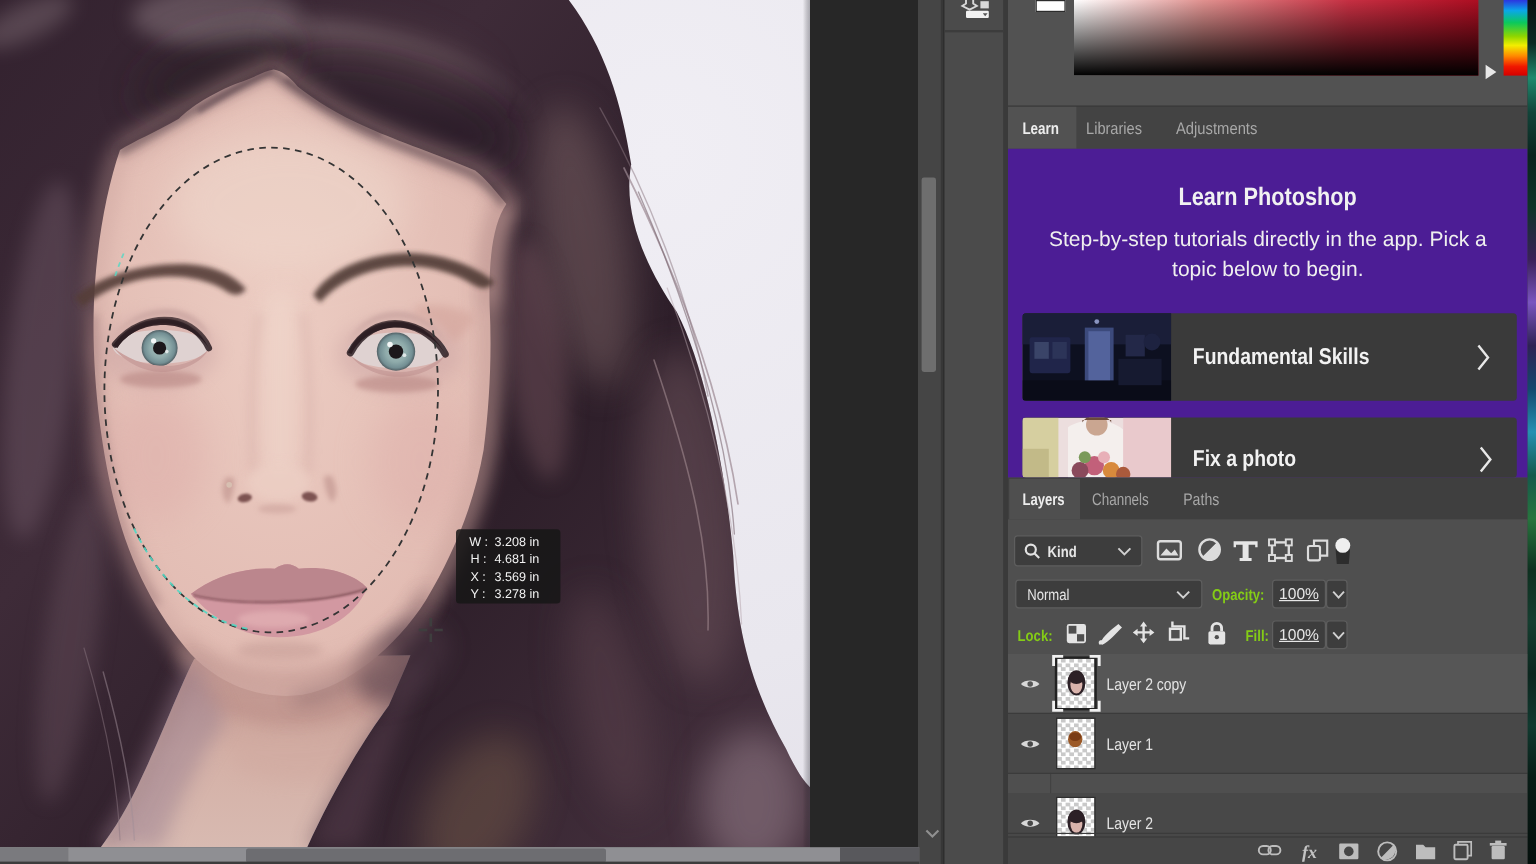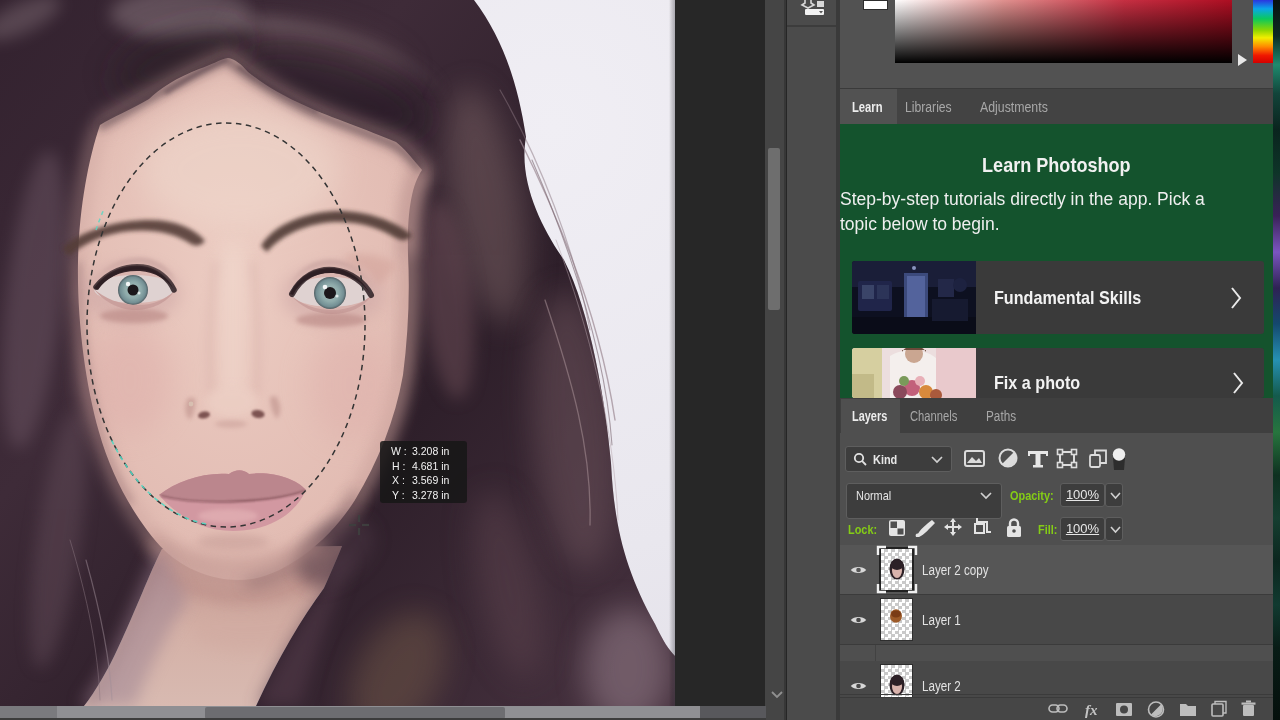--- a/index.html
+++ b/index.html
@@ -28,23 +28,23 @@
     background: linear-gradient(to bottom, rgba(0,0,0,0) 0%, #000 100%),
                 linear-gradient(to right, #ffffff 0%, #e0918f 32%, #c62f42 68%, #ad0e22 100%); }
   #hue { left:1253px; top:0; width:20px; height:63px;
     background: linear-gradient(to bottom, #2b35e0 0%, #0aa7e8 14%, #0bc95c 30%, #8fd600 48%, #f2ee00 60%, #ff8a00 74%, #f01800 88%, #d40000 100%); }
   #huearrow { left:1238px; top:54px; width:0; height:0; border-top:6px solid transparent; border-bottom:6px solid transparent; border-left:9px solid #e8e8e8; }
   
   #ltabbar { left:840px; top:88px; width:433px; height:36px; background:#434343; border-top:1px solid #3a3a3a; }
   .tab { position:absolute; font-size:14px; color:#a8a8a8; }
   #ltab-active { left:840px; top:89px; width:57px; height:35px; background:#525252; }
   
-  #learn { left:840px; top:124px; width:433px; height:274px; background:#14532d; color:#f1f1f1; }
+  #learn { left:840px; top:124px; width:433px; height:274px; background:#4c1d95; color:#f1f1f1; }
   #learn h1 { font-size:21px; font-weight:bold; text-align:center; margin-top:29px; letter-spacing:0px; }
-  #learn p { font-size:17.5px; margin-top:10px; line-height:25px; color:#efefef; }
+  #learn p { font-size:17.5px; text-align:center; margin-top:10px; line-height:25px; color:#efefef; }
   .card { position:absolute; left:12px; width:412px; height:73px; background:#3a3a3a; border-radius:3px; overflow:hidden; }
   .card .title { position:absolute; left:142px; top:0; height:100%; display:flex; align-items:center; font-size:19px; font-weight:bold; color:#f2f2f2; }
   .card .chev { position:absolute; right:22px; top:50%; transform:translateY(-50%); }
   .thumb1 { position:absolute; left:0; top:0; width:124px; height:73px; }
   
   #ytabbar { left:840px; top:398px; width:433px; height:35px; background:#3f3f3f; }
   #ytab-active { left:841px; top:399px; width:59px; height:34px; background:#4f4f4f; }
   
   #layers { left:840px; top:433px; width:433px; height:287px; background:#4f4f4f; }
   .ctlbox { position:absolute; background:#3d3d3d; border:1px solid #5e5e5e; border-radius:3px; color:#e6e6e6; font-size:13px;text-decoration:underline; }
@@ -383,21 +383,21 @@
       <rect x="95.5" y="17.5" width="5" height="5" fill="#4f4f4f" stroke="#dcdcdc" stroke-width="1.6"></rect>
       <rect x="109.5" y="17.5" width="5" height="5" fill="#4f4f4f" stroke="#dcdcdc" stroke-width="1.6"></rect>
 
       <rect x="128" y="10" width="10" height="12" rx="1.5" fill="none" stroke="#dcdcdc" stroke-width="1.8"></rect>
       <path d="M133,10 L133,5.5 L144,5.5 L144,18 L138,18" fill="none" stroke="#dcdcdc" stroke-width="1.8"></path>
 
       <path d="M151,13 L163,13 L162,25 L152,25 Z" fill="#2d2d2d"></path>
       <circle cx="157" cy="9.5" r="6.2" fill="#efefef"></circle>
     </svg>
 
-    <div class="ctlbox" style="left:6px;top:50px;width:156px;height:36px;">
+    <div class="ctlbox" style="left:6px;top:50px;width:156px;height:24px;">
       <span style="position:absolute;left:9px;top:4px;"><span class="nx">Normal</span></span>
       <svg width="12" height="8" style="position:absolute;right:9px;top:8px;">
           <path d="M1,1 L6,6 L11,1" stroke="#d0d0d0" stroke-width="1.7" fill="none"></path>
         </svg>
     </div>
     <span class="lbl" style="left:170px;top:55px;"><span class="nx">Opacity:</span></span>
     <div class="ctlbox" style="left:220px;top:50px;width:45px;height:24px;text-align:center;line-height:22px;">100%</div>
     <div class="ctlbox" style="left:265px;top:50px;width:18px;height:24px;">
       <svg width="12" height="8" style="position:absolute;left:4px;top:8px;">
           <path d="M1,1 L5.5,6 L10,1" stroke="#d0d0d0" stroke-width="1.6" fill="none"></path>

